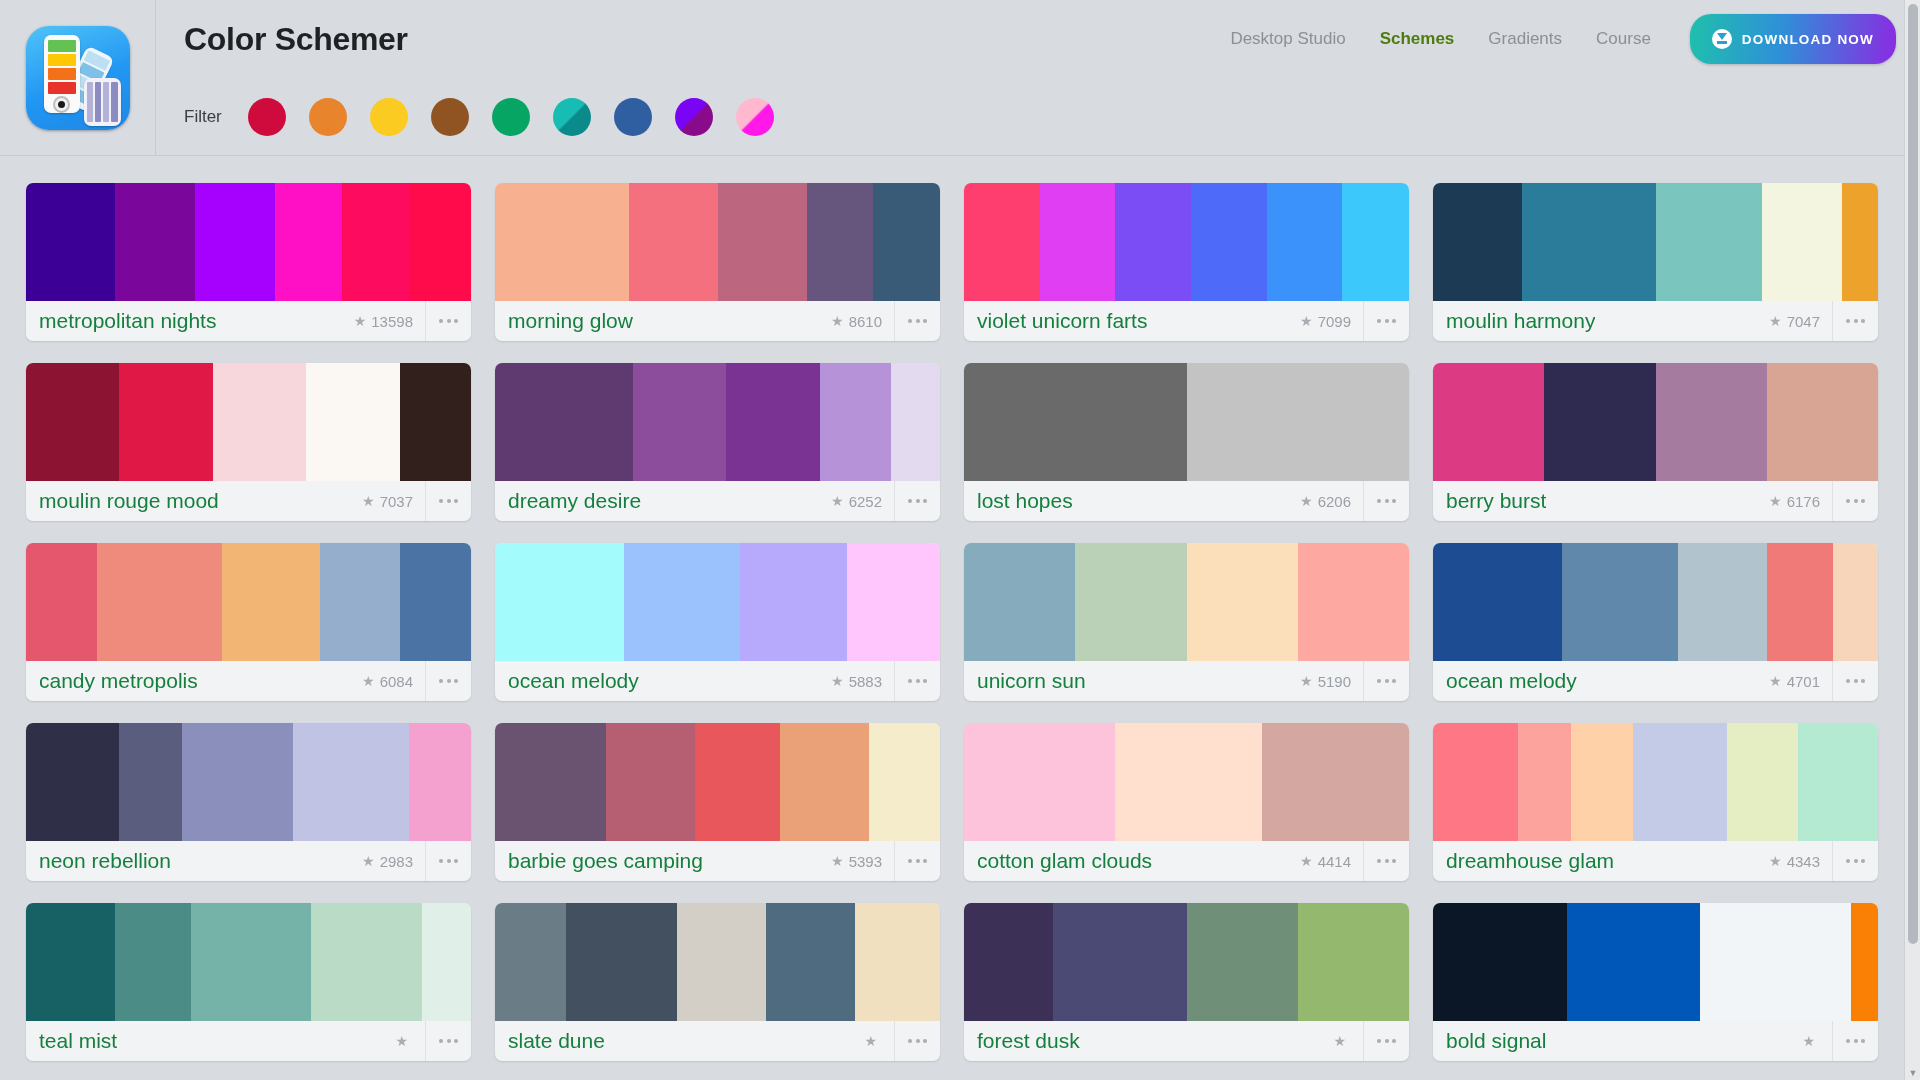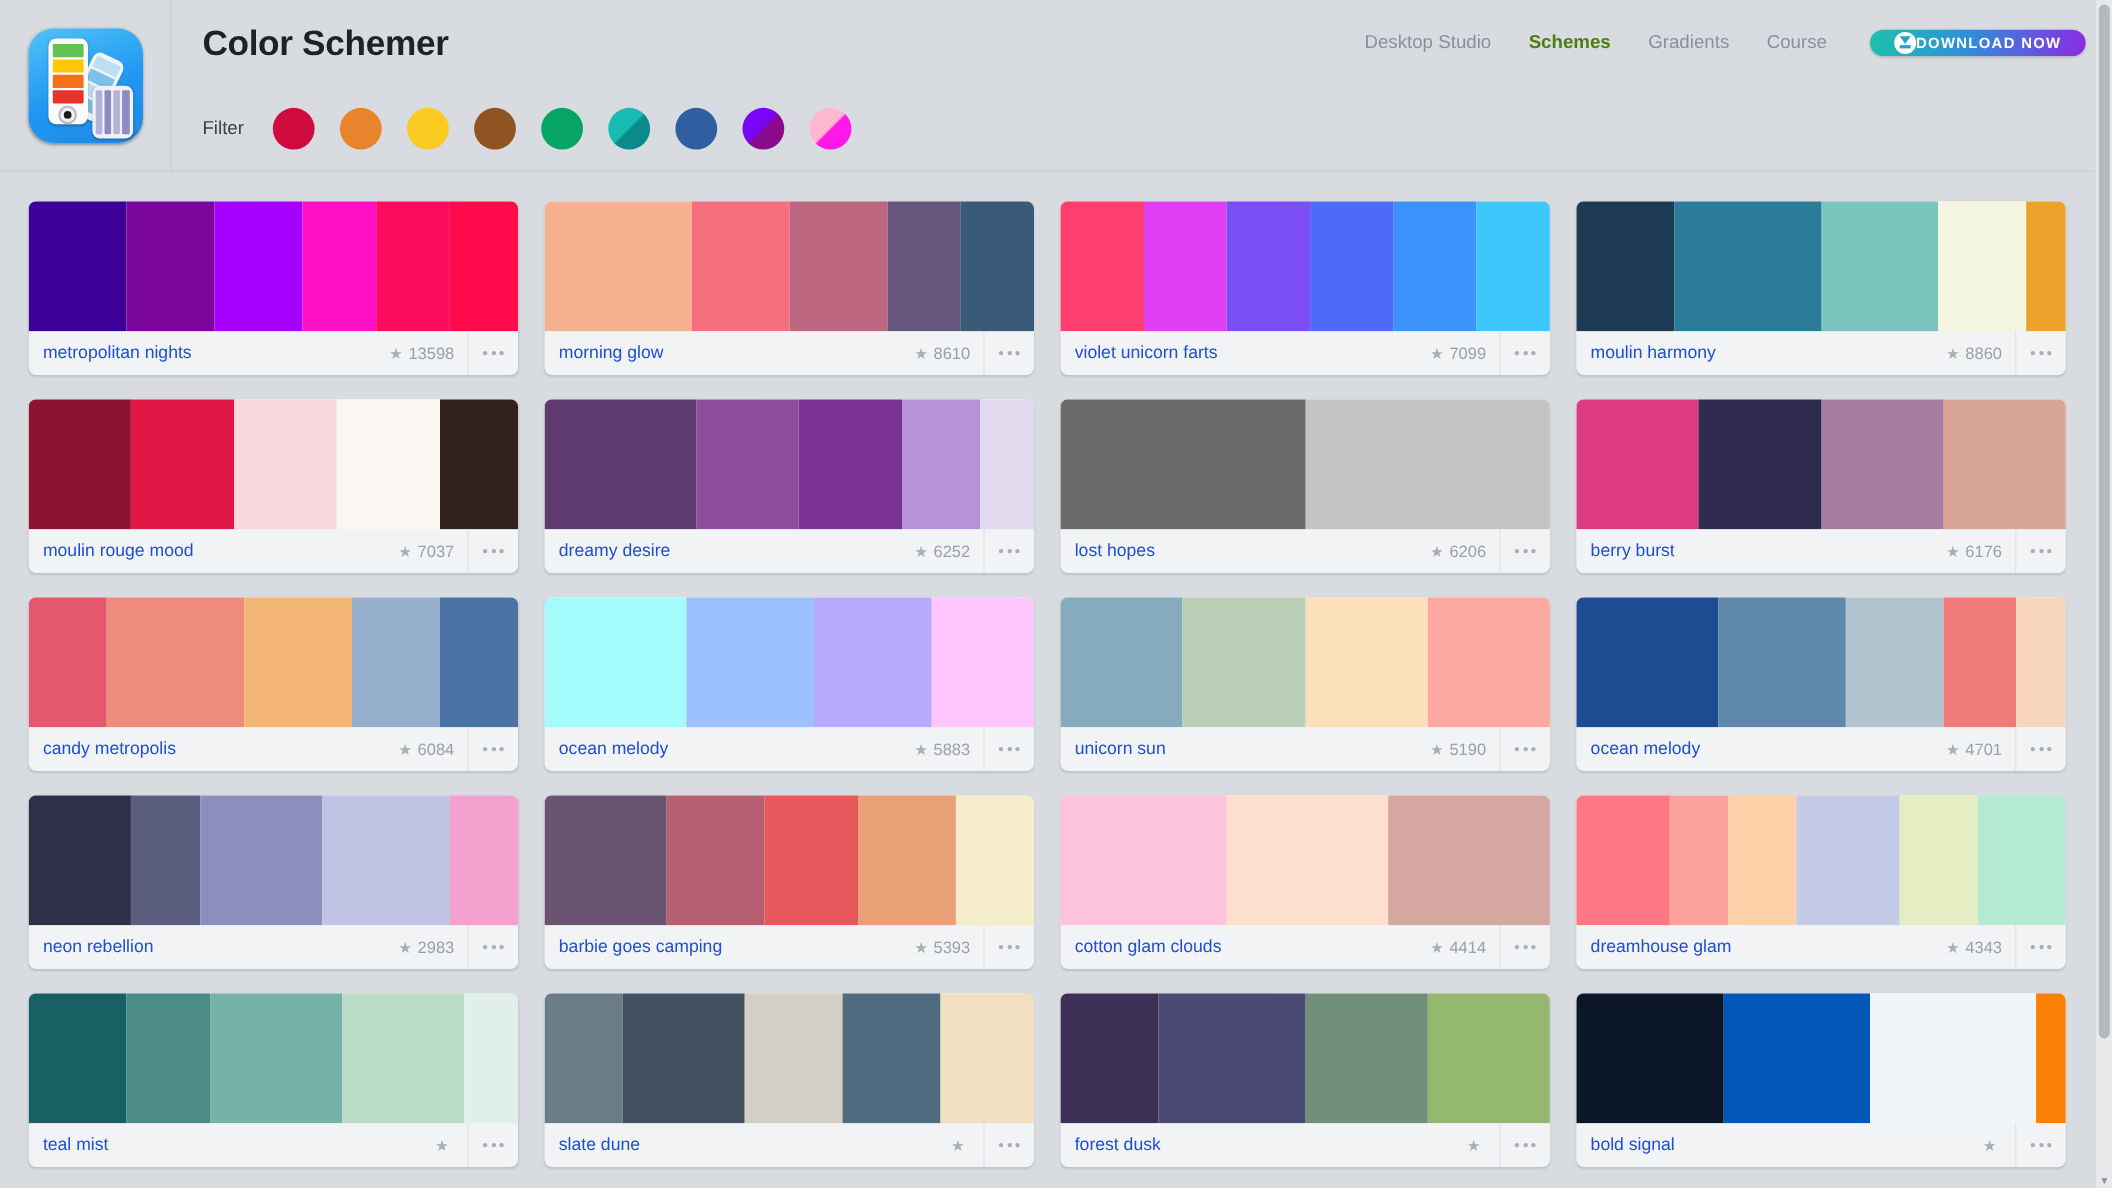--- a/index.html
+++ b/index.html
@@ -80,24 +80,24 @@
     margin-left: auto;
     display: flex; align-items: center; gap: 0;
   }
   .nav-item {
     font-size: 17px; color: #8b9096;
     padding: 0 17px; cursor: pointer; white-space: nowrap;
   }
   .nav-item.active { color: #4d7c0f; font-weight: bold; }
   .dl-btn {
     margin-left: 22px;
-    height: 24px; padding: 0 22px;
+    height: 50px; padding: 0 22px;
     border-radius: 21px;
     background: linear-gradient(95deg, #1fc0ac 0%, #2f8fd8 45%, #8a2be2 100%);
-    display: flex; align-items: center; 
+    display: flex; align-items: center; gap: 10px;
     cursor: pointer;
     box-shadow: 0 1px 3px rgba(0,0,0,.2);
   }
   .dl-icon {
     width: 20px; height: 20px; border-radius: 50%;
     background: #fff;
     position: relative; flex: none;
   }
   .dl-icon::after {
     content:''; position:absolute; left:50%; top:4px;
@@ -171,21 +171,21 @@
     box-shadow: 0 1px 2px rgba(0,0,0,.12);
     cursor: pointer;
   }
   .strip { display: flex; height: 118px; width: 100%; }
   .strip > span { display: block; height: 100%; }
   .card-foot {
     height: 40px; display: flex; align-items: center;
     padding: 0 0 0 13px;
   }
   .card-name {
-    font-size: 16px; color: #1d4ed8;
+    font-size: 21px; color: #15803d;
     white-space: nowrap; overflow: hidden; text-overflow: ellipsis;
   }
   .card-meta {
     margin-left: auto; display: flex; align-items: center;
     height: 100%;
   }
   .stars {
     display: flex; align-items: center; gap: 5px;
     font-size: 15px; color: #9ba0a6;
     padding-right: 12px;
@@ -359,21 +359,21 @@
             <span style="background: rgb(43, 124, 155); width: 30%;"></span>
             <span style="background: rgb(122, 197, 189); width: 24%;"></span>
             <span style="background: rgb(244, 245, 224); width: 18%;"></span>
             <span style="background: rgb(237, 163, 43); width: 8%;"></span>
           </div>
           <div class="card-foot">
             <div class="card-name">moulin harmony</div>
             <div class="card-meta">
               <div class="stars">
                 <span class="star-ico">★</span>
-                <span>8860</span>
+                <span>7047</span>
               </div>
               <div class="dots">
                 <i></i>
                 <i></i>
                 <i></i>
               </div>
             </div>
           </div>
         </div>
         <div class="card">

